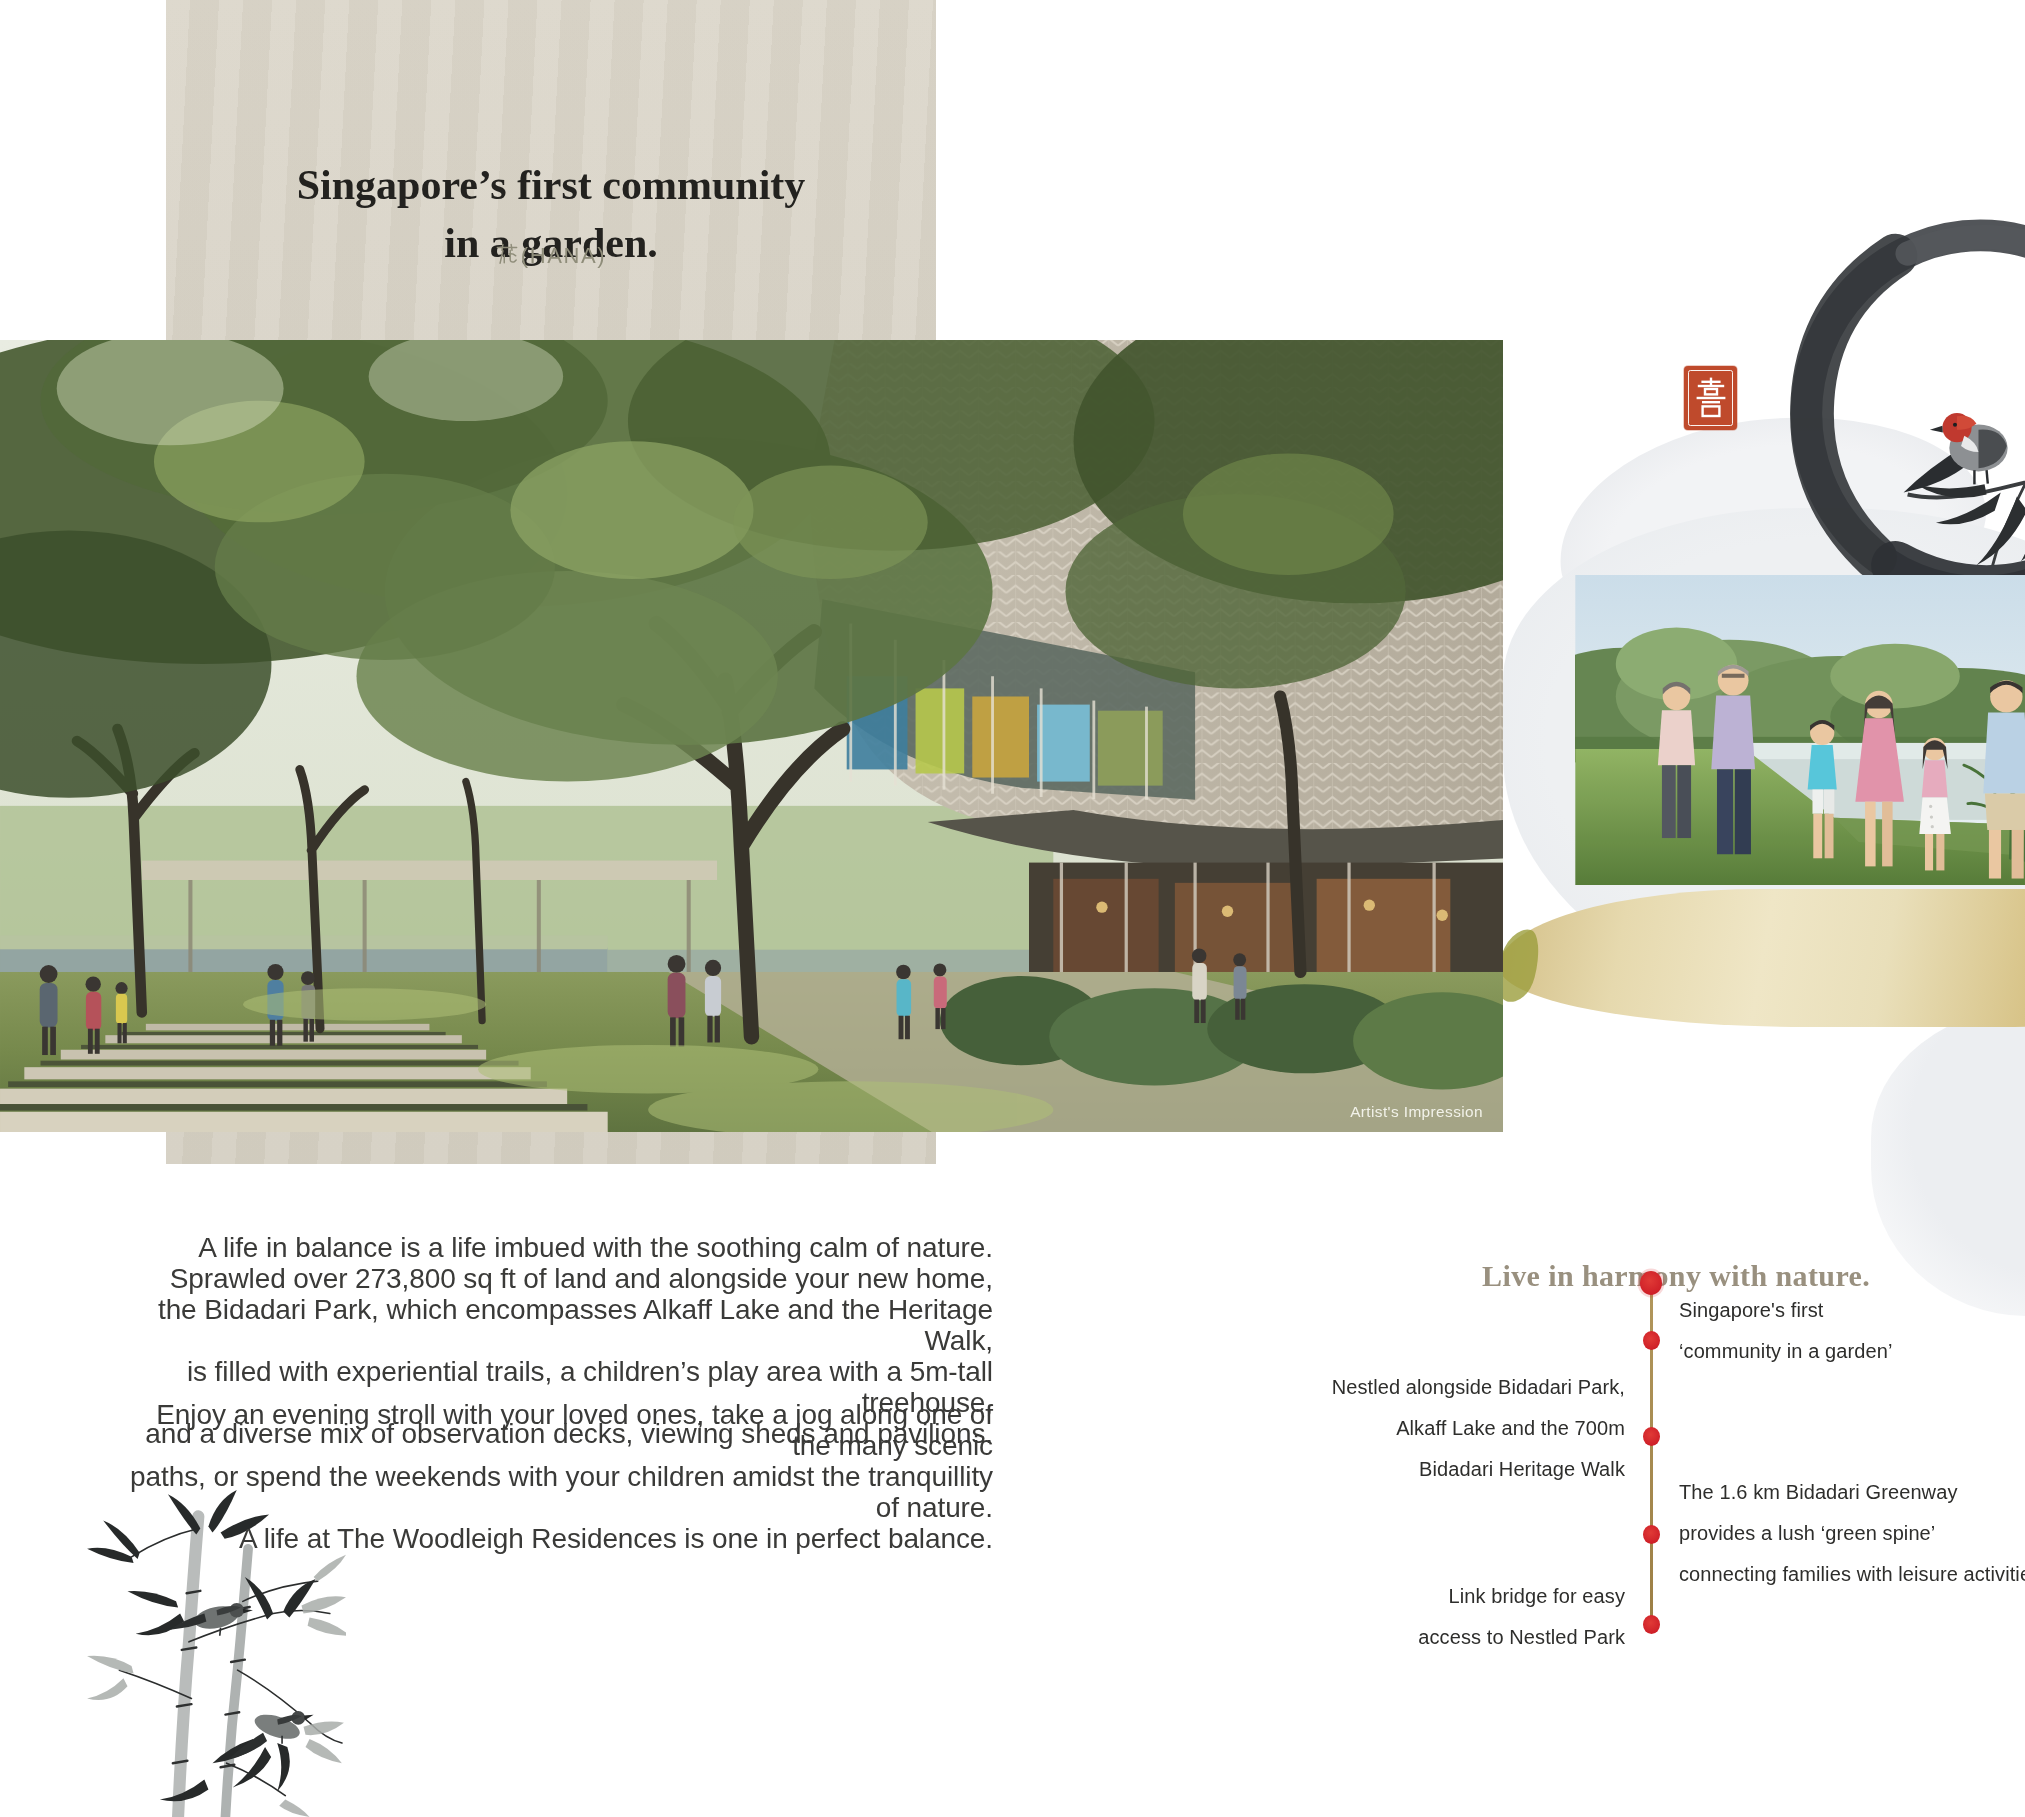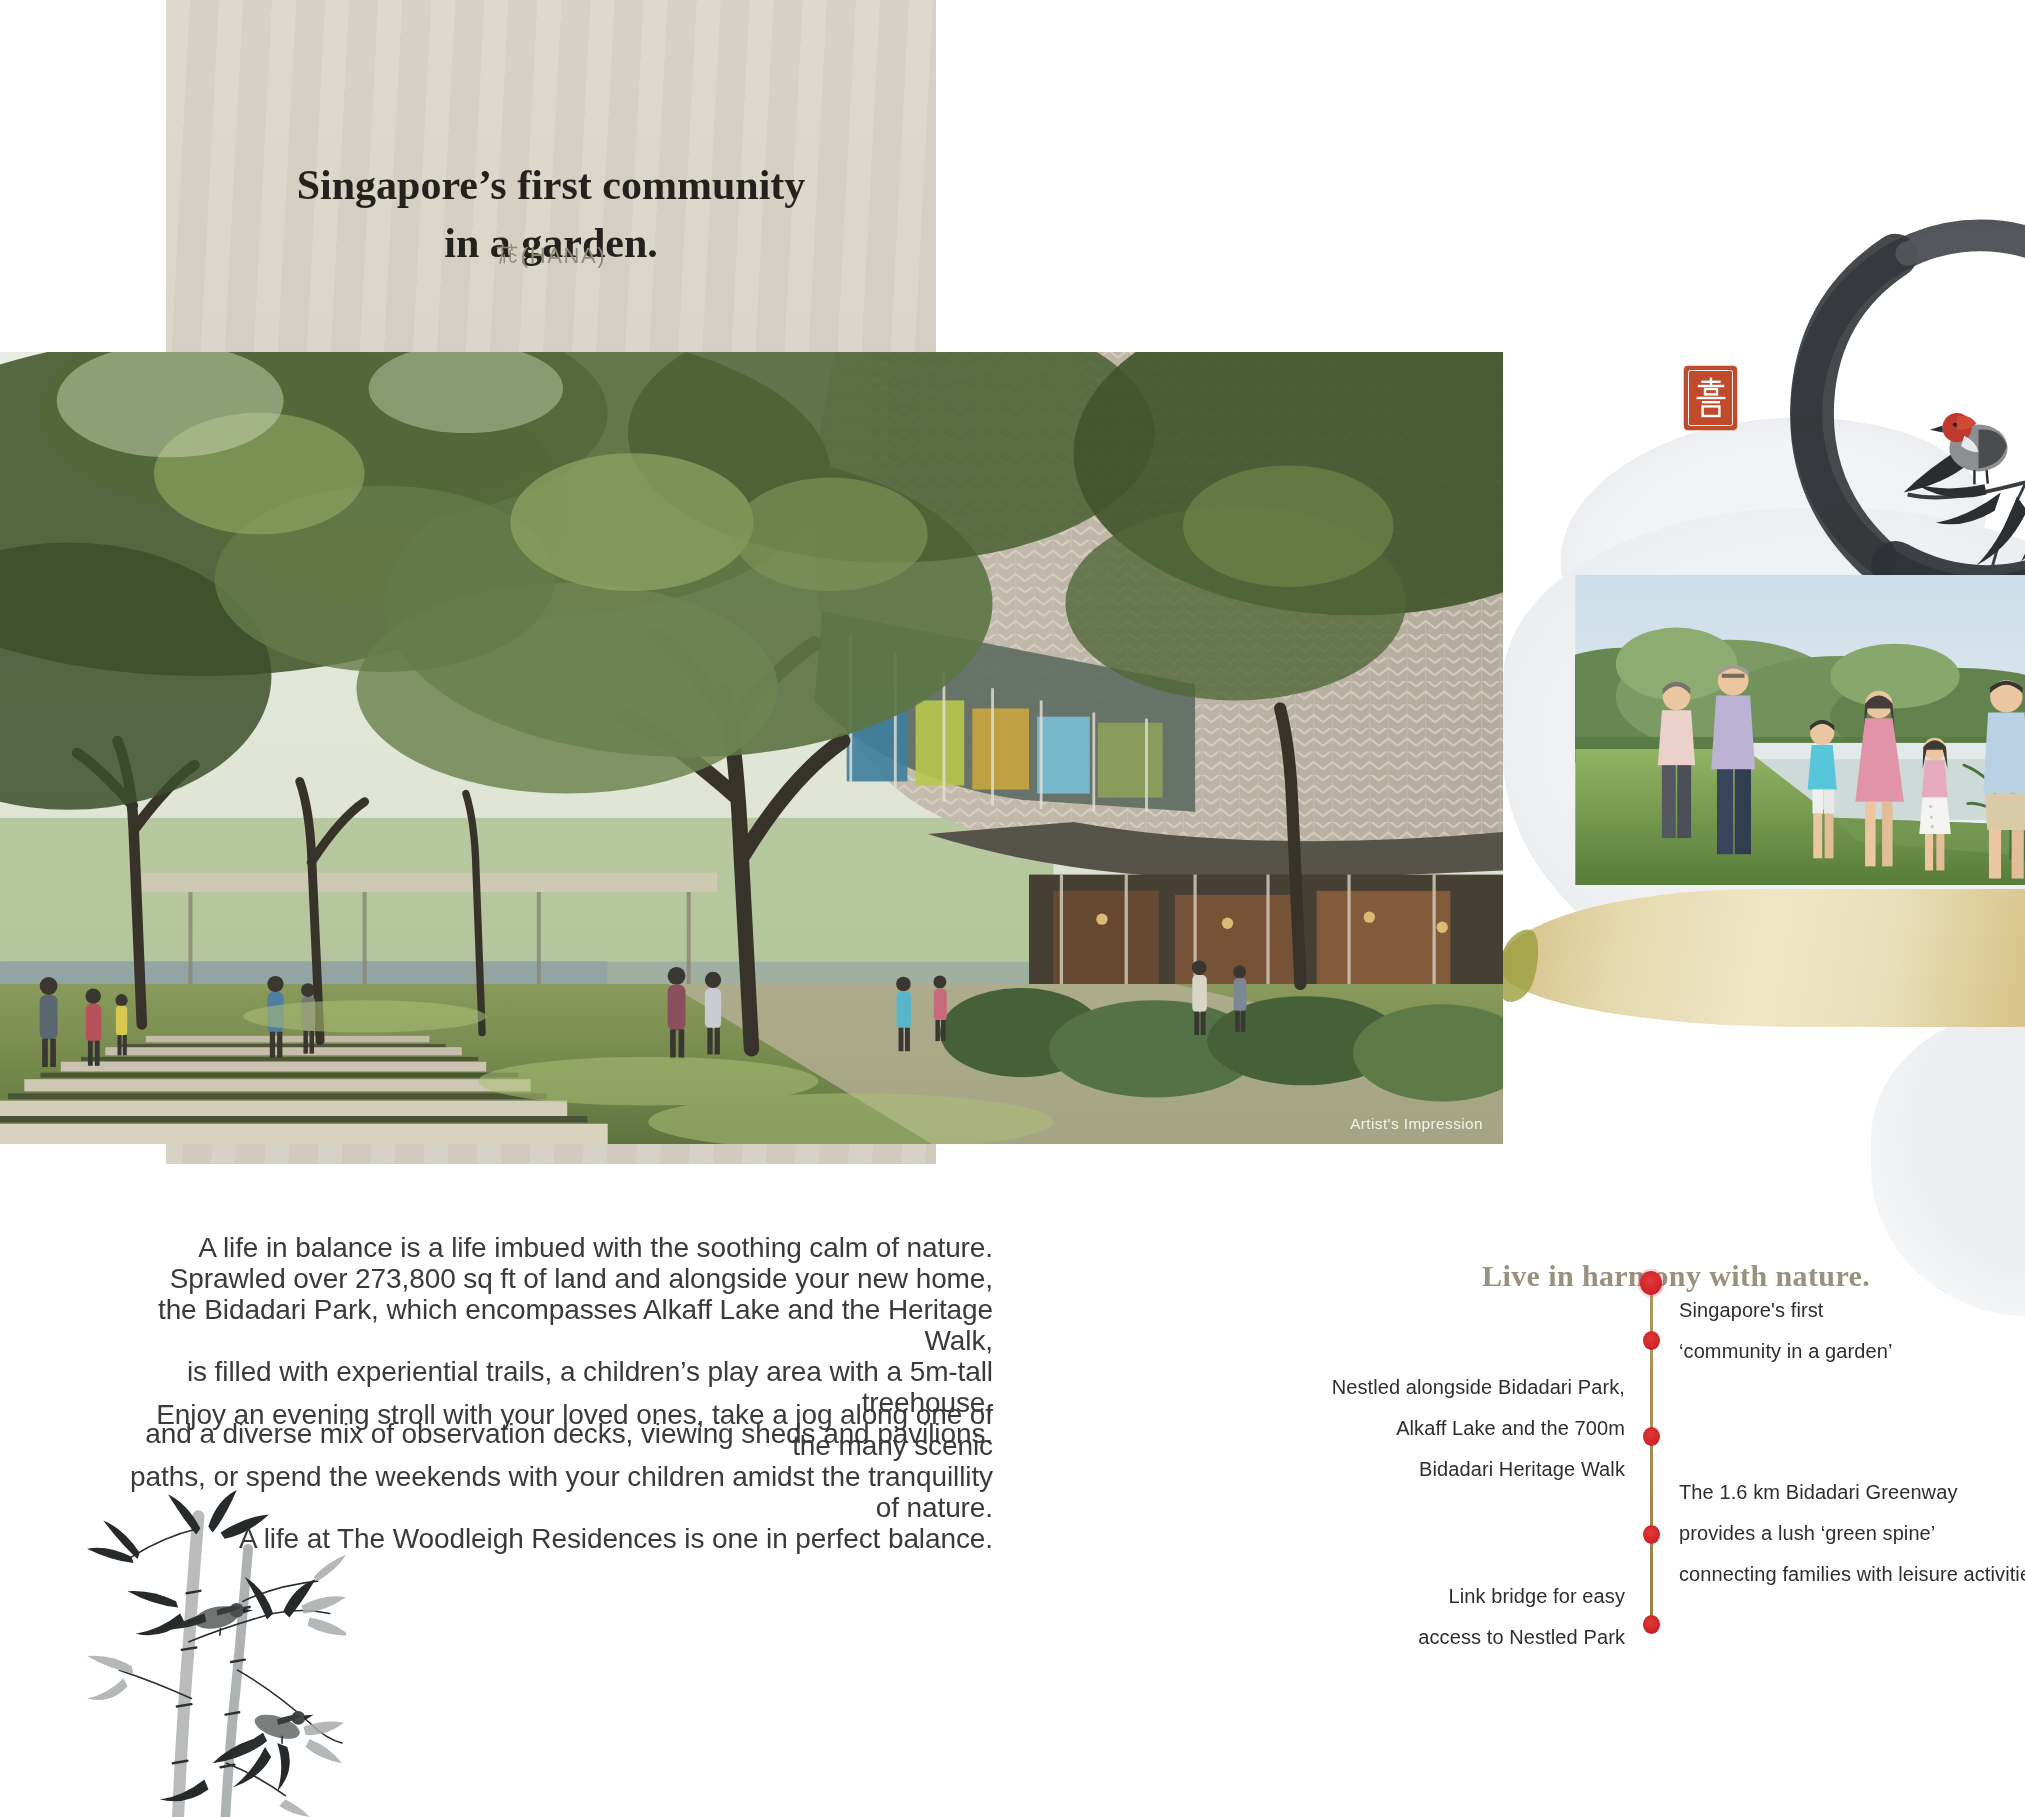--- a/index.html
+++ b/index.html
@@ -35,21 +35,21 @@
     left: 0; top: 243px; width: 770px; height: 28px;
     display: flex; align-items: flex-start; justify-content: center; gap: 3px;
     color: #8f8d7a;
   }
   .hero-subtitle .sub-text {
     font-size: 22px; letter-spacing: 1.6px; color: #8f8d7a;
   }
 
   
   .main-photo {
-    left: 0; top: 352px; width: 1503px; height: 792px;
+    left: 0; top: 340px; width: 1503px; height: 792px;
     z-index: 3; overflow: hidden;
   }
   .photo-caption {
     right: 20px; bottom: 11.3px;
     font-size: 15.4px; color: #f2f2e9; letter-spacing: 0.4px;
     z-index: 5;
   }
 
   
   .wash-hill {

